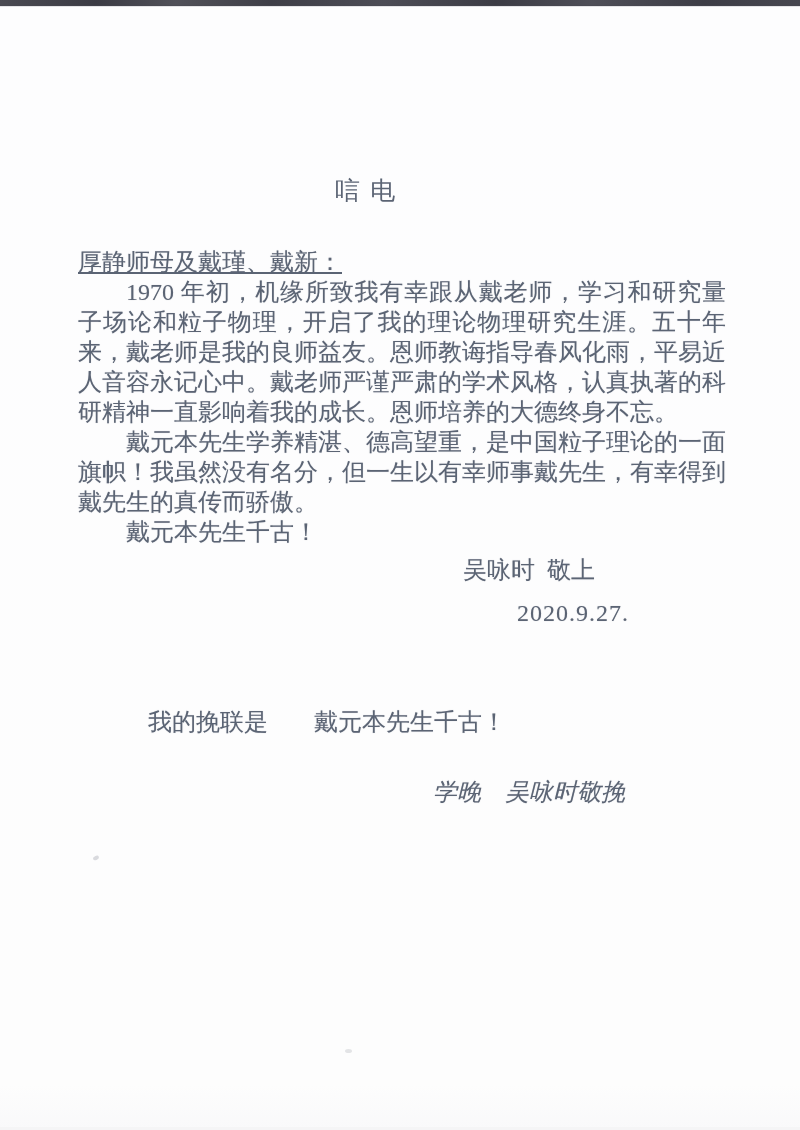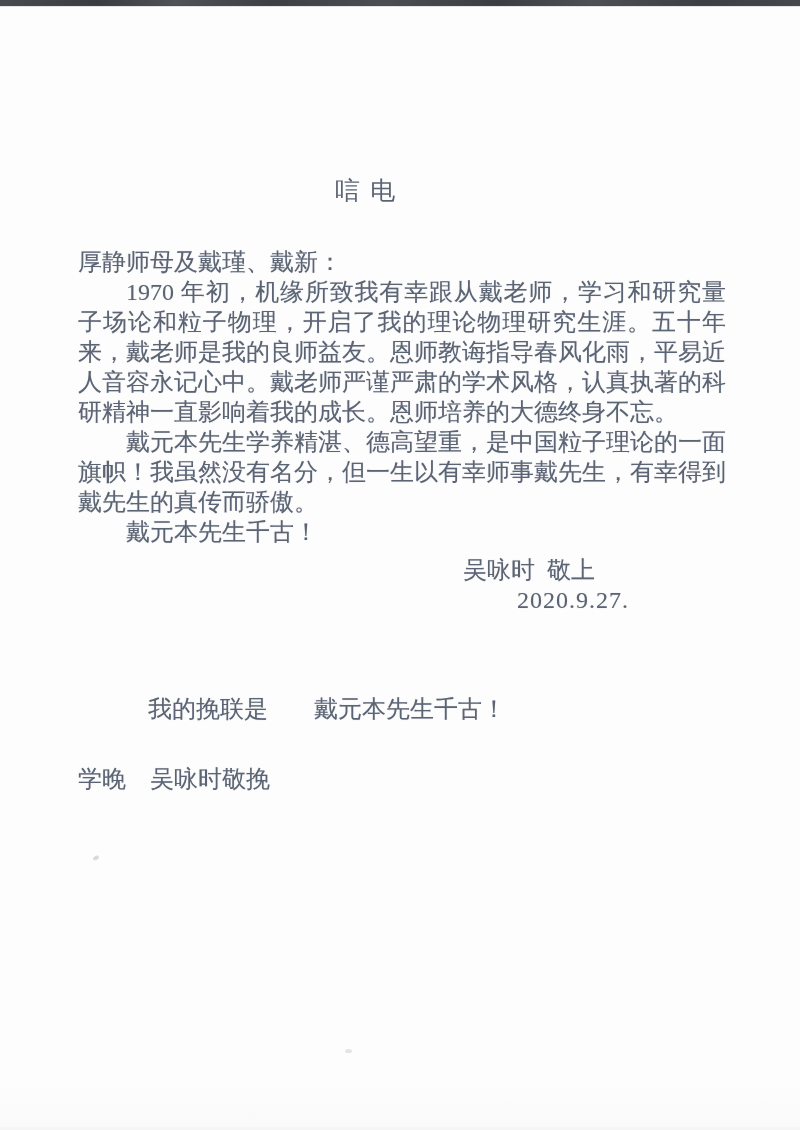--- a/index.html
+++ b/index.html
@@ -50,50 +50,53 @@
     position: absolute;
     left: 78px;
     top: 247px;
     width: 648px;
     font-size: 24px;
     line-height: 30px;
     text-align: justify;
     text-justify: inter-ideograph;
     text-shadow: 0 0 1px rgba(91,100,116,0.35);
   }
-  .salutation { margin: 0; }
+  .salutation { margin: 0; text-decoration: underline; }
   p.para {
     margin: 0;
     text-indent: 2em;
   }
   .mt12 { margin-top: 12px; }
   .mt16 { margin-top: 16px; }
   .mt10 { margin-top: 10px; }
   .sign-line {
     margin-top: 8px;
     margin-left: 385px;
     white-space: pre-wrap;
   }
   .date-line {
+    margin-top: 13px;
     margin-left: 439px;
     white-space: pre;
     letter-spacing: 1px;
   }
   .ps-line {
     margin-top: 49px;
     padding-left: 34px;
     white-space: pre;
   }
   .ps-gap {
     display: inline-block;
     width: 46px;
   }
   .closing-line {
     margin-top: 10px;
+    margin-left: 355px;
     white-space: pre-wrap;
+    font-style: italic;
   }
   
   .speck-1 {
     position: absolute;
     left: 93px; top: 856px;
     width: 6px; height: 4px;
     border-radius: 50% 40% 60% 50%;
     background: rgba(150,152,162,0.35);
     transform: rotate(-20deg);
   }

